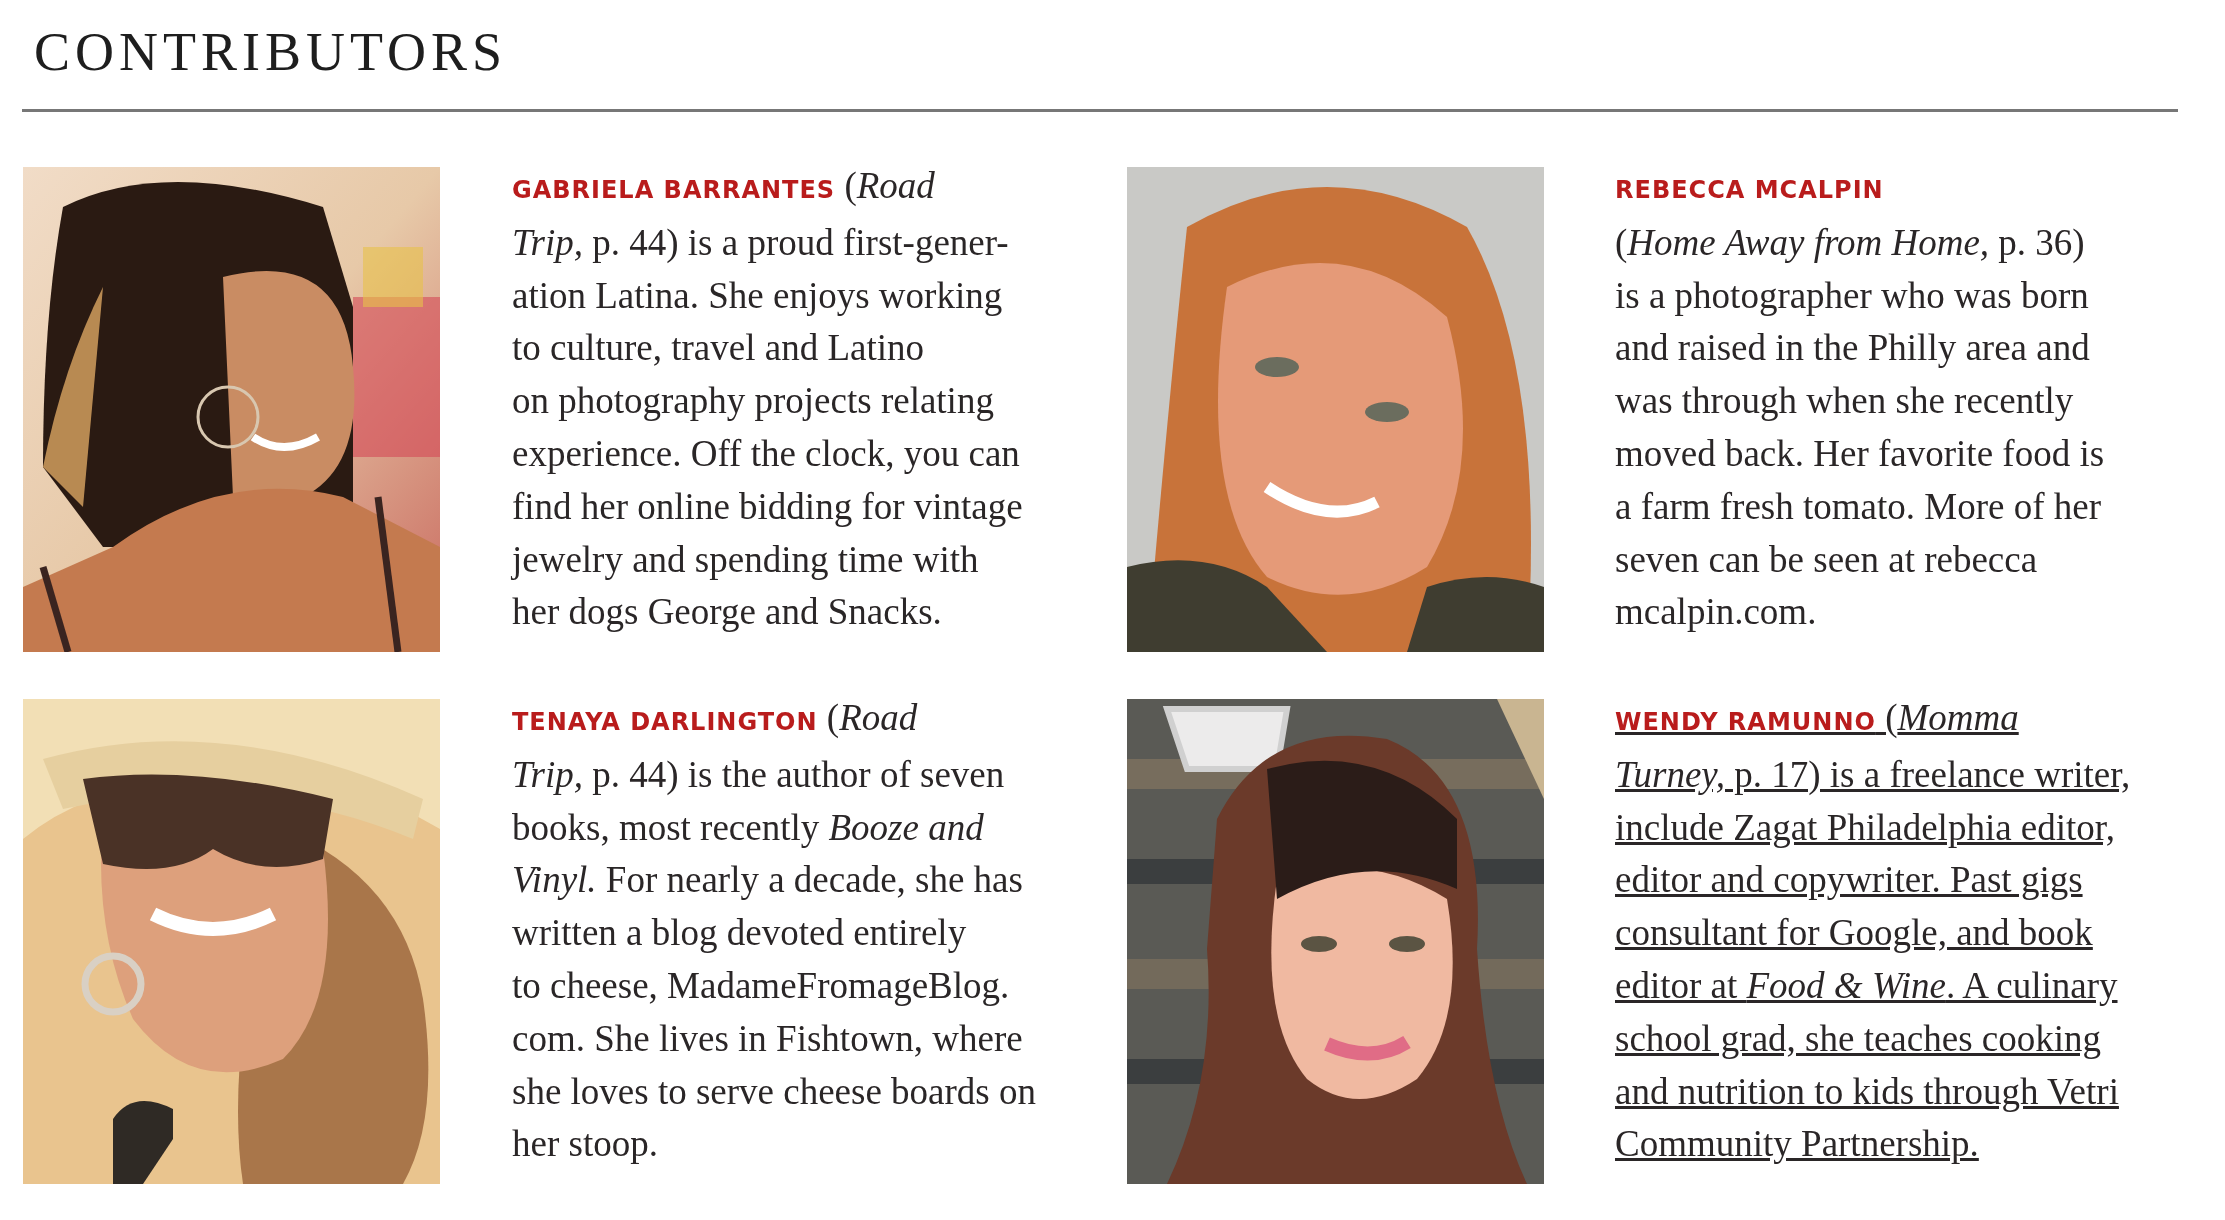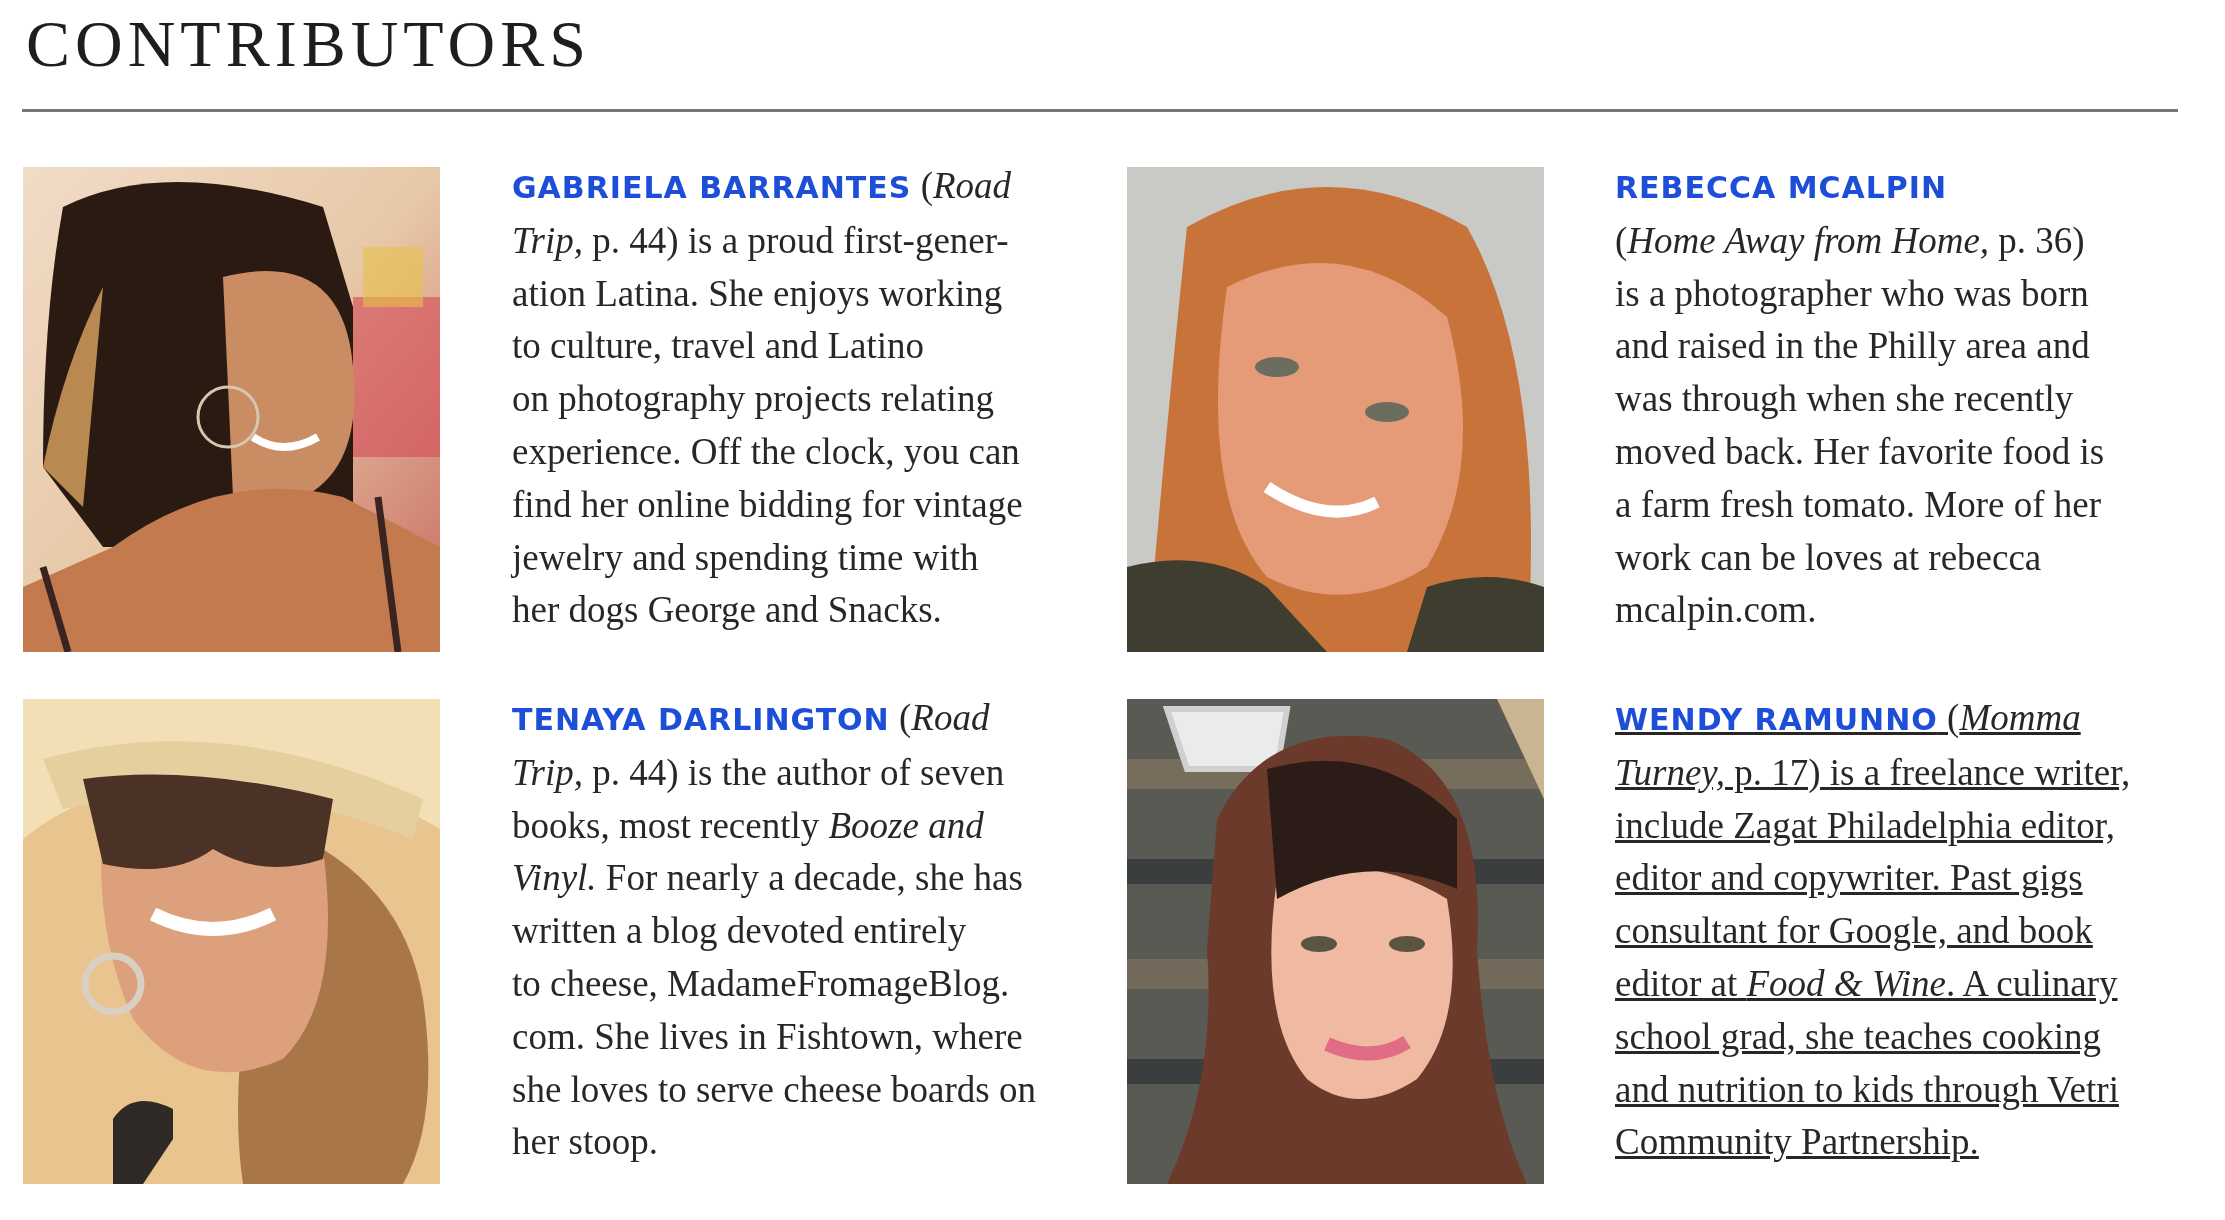--- a/index.html
+++ b/index.html
@@ -1,32 +1,32 @@
 <!DOCTYPE html>
 <html><head>
 <meta charset="utf-8">
 <style>
   html, body { margin: 0; padding: 0; background: #ffffff; }
   body { width: 2225px; height: 1220px; position: relative; overflow: hidden; color: #231f20; }
   .title {
     position: absolute; left: 22px; top: 8px;
     font-family: "Liberation Serif", "DejaVu Serif", serif;
-    font-size: 66px; letter-spacing: 5px; font-weight: normal; color: #1e1e1e;
-    margin: 4px; line-height: 64px;
+    font-size: 54px; letter-spacing: 5px; font-weight: normal; color: #1e1e1e;
+    margin: 12px; line-height: 64px;
   }
   .rule { position: absolute; left: 22px; top: 109px; width: 2156px; height: 3px; background: #777777; }
   .photo { position: absolute; width: 417px; height: 485px; overflow: hidden; }
   .bio {
     position: absolute; width: 600px;
     font-family: "Liberation Serif", "DejaVu Serif", serif;
     font-size: 37px; line-height: 52.8px; color: #2a2627;
   }
   .bio .name {
     font-family: "DejaVu Sans", "Liberation Sans", sans-serif;
-    font-weight: bold; font-size: 30px; letter-spacing: 1px; color: #1d4ed8;
+    font-weight: bold; font-size: 24px; letter-spacing: 1px; color: #b91c1c;
   }
   .bio .line { display: block; white-space: nowrap; }
   .bio i { font-style: italic; }
   svg { display: block; }
 </style>
 </head>
 <body>
 
 <h1 class="title">CONTRIBUTORS</h1>
 <div class="rule"></div>
@@ -78,21 +78,21 @@
   </svg>
 </div>
 <div class="bio" style="left:1615px; top:160px;">
   <span class="line"><span class="name">REBECCA MCALPIN</span></span>
   <span class="line"><span>(</span><i>Home Away from Home,</i><span> p. 36)</span></span>
   <span class="line">is a photographer who was born</span>
   <span class="line">and raised in the Philly area and</span>
   <span class="line">was through when she recently</span>
   <span class="line">moved back. Her favorite food is</span>
   <span class="line">a farm fresh tomato. More of her</span>
-  <span class="line">work can be loves at rebecca</span>
+  <span class="line">seven can be seen at rebecca</span>
   <span class="line">mcalpin.com.</span>
 </div>
 
 <div class="photo" style="left:23px; top:699px;">
   <svg width="417" height="485" viewBox="0 0 417 485">
     <rect width="417" height="485" fill="#e9c48e"></rect>
     <path d="M0 0 L417 0 L417 130 Q300 60 160 80 Q60 90 0 140Z" fill="#f2dfb5"></path>
     <path d="M20 60 Q200 10 400 100 L390 140 Q220 70 40 110Z" fill="#e6cf9f"></path>
     <path d="M260 130 Q380 180 400 300 Q417 420 380 485 L220 485 Q200 350 260 130Z" fill="#a9764a"></path>
     <path d="M80 120 Q200 100 300 150 Q320 300 260 360 Q170 400 110 320 Q70 230 80 120Z" fill="#dda07c"></path>

